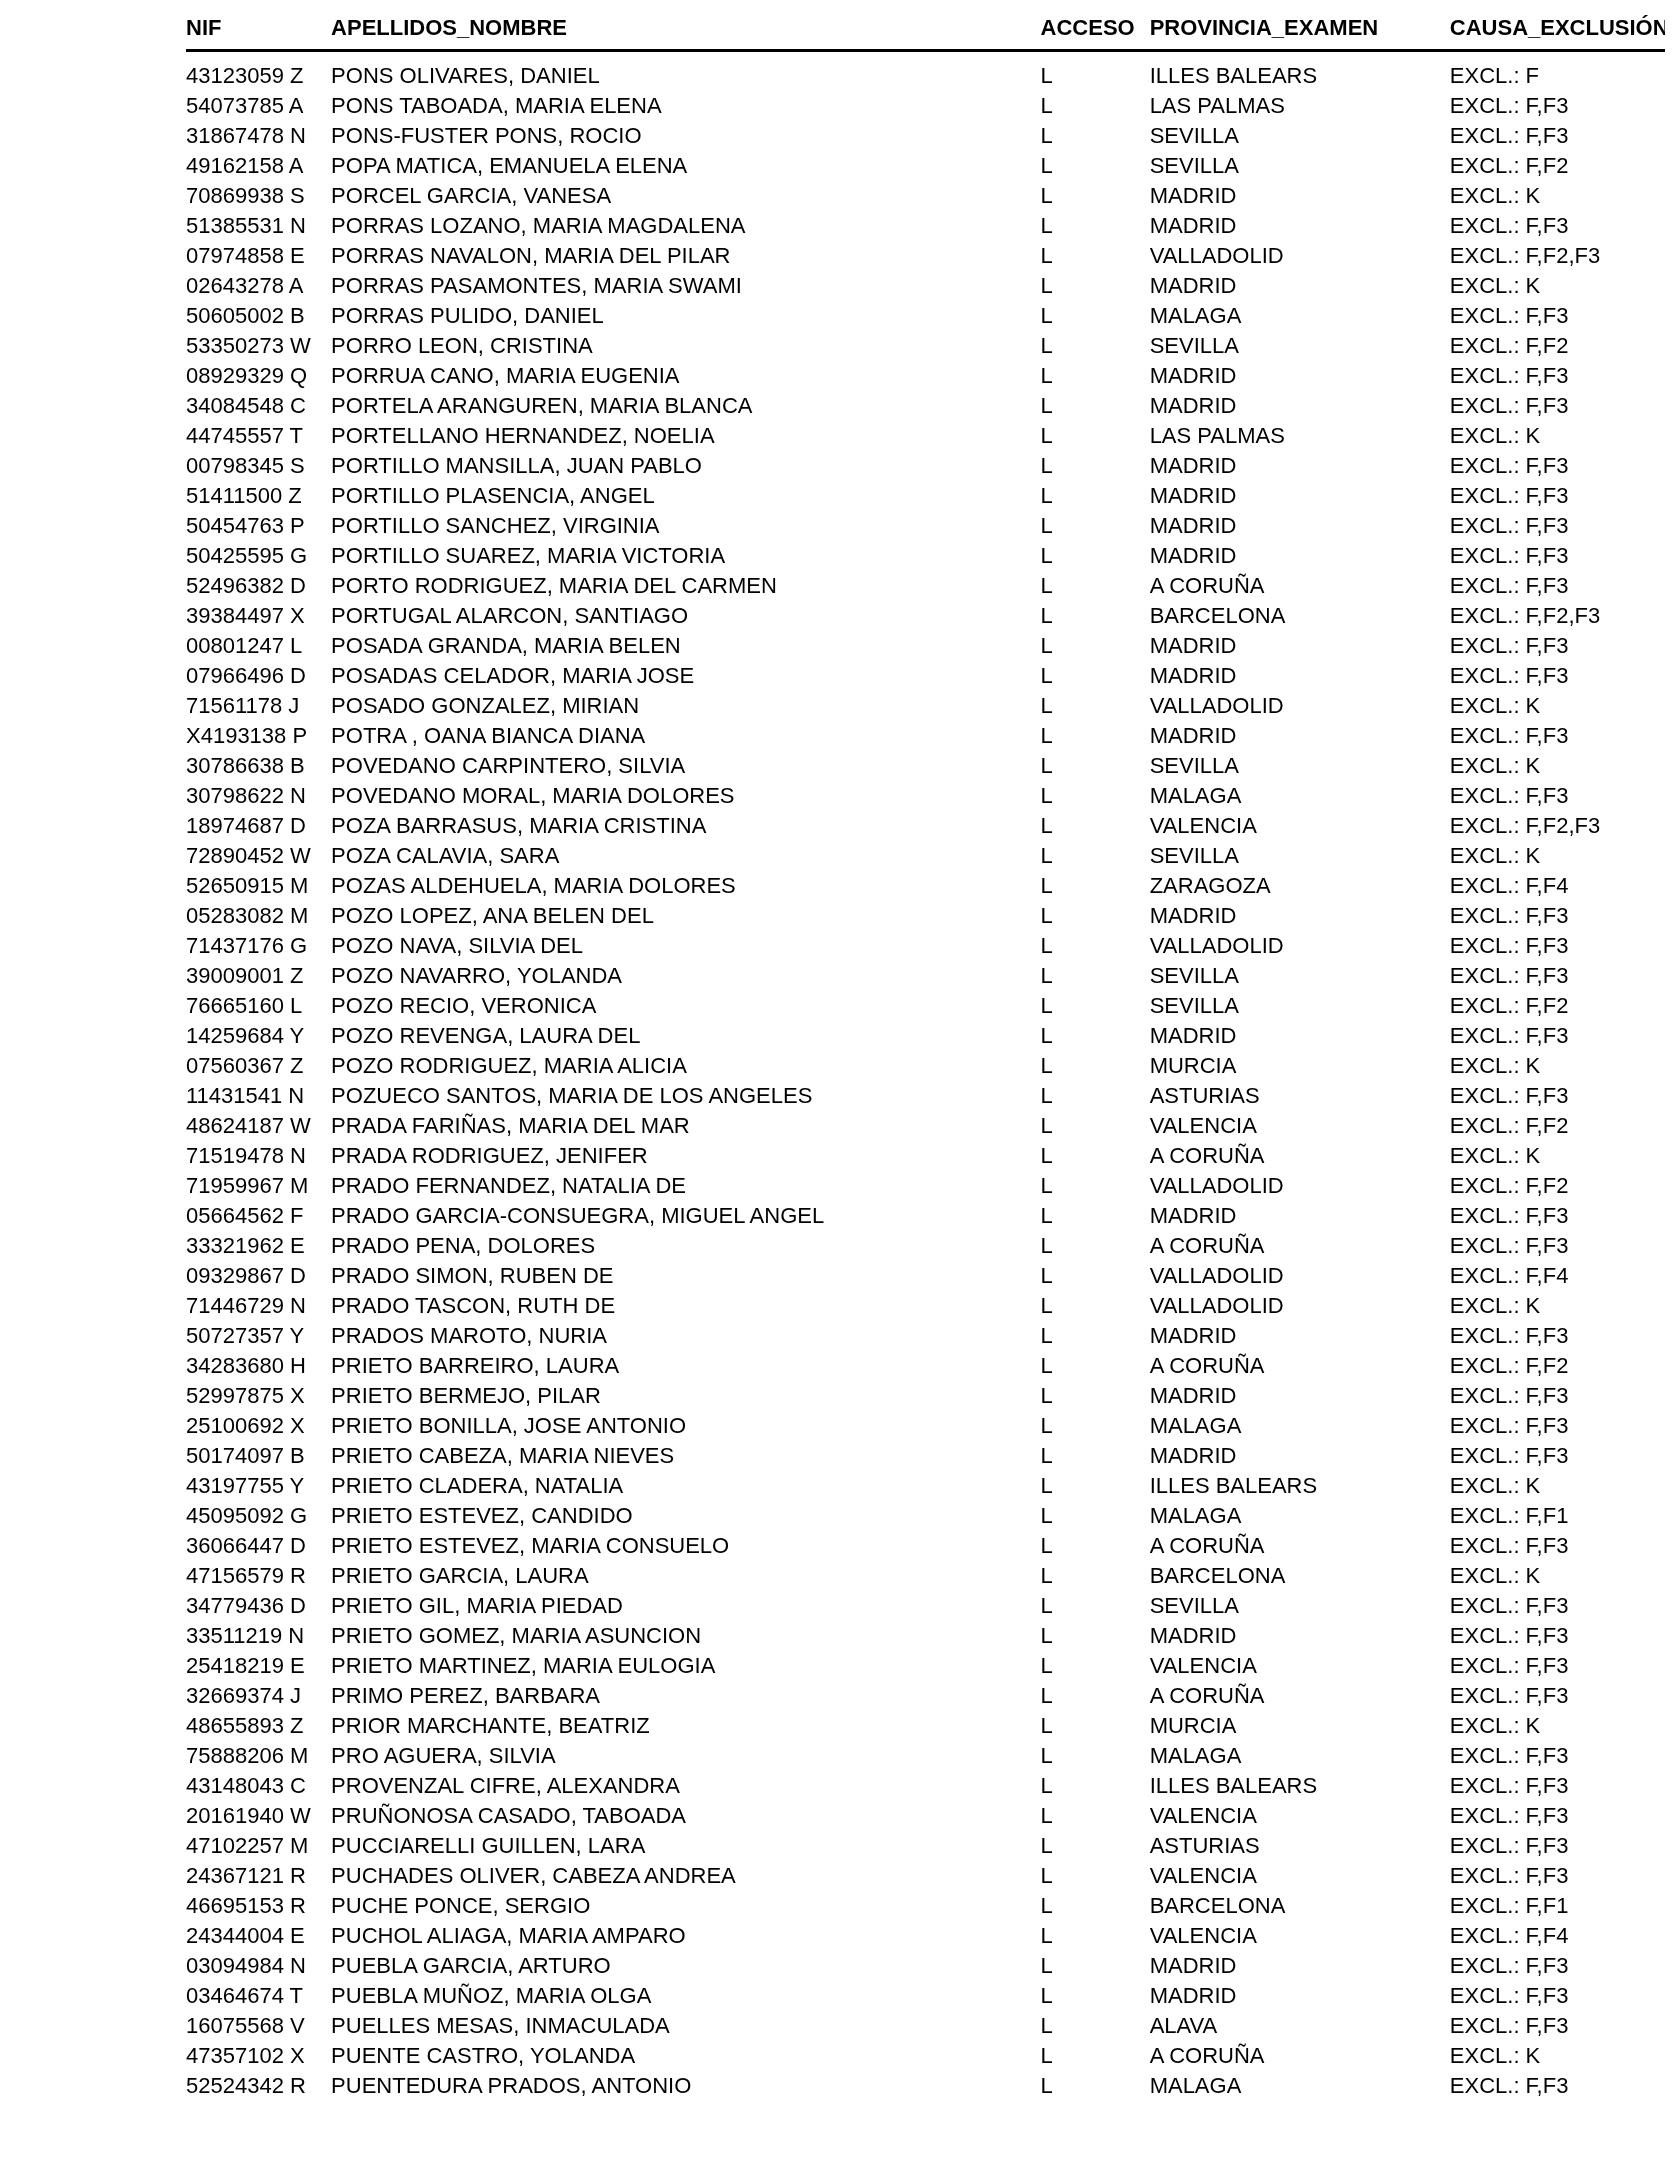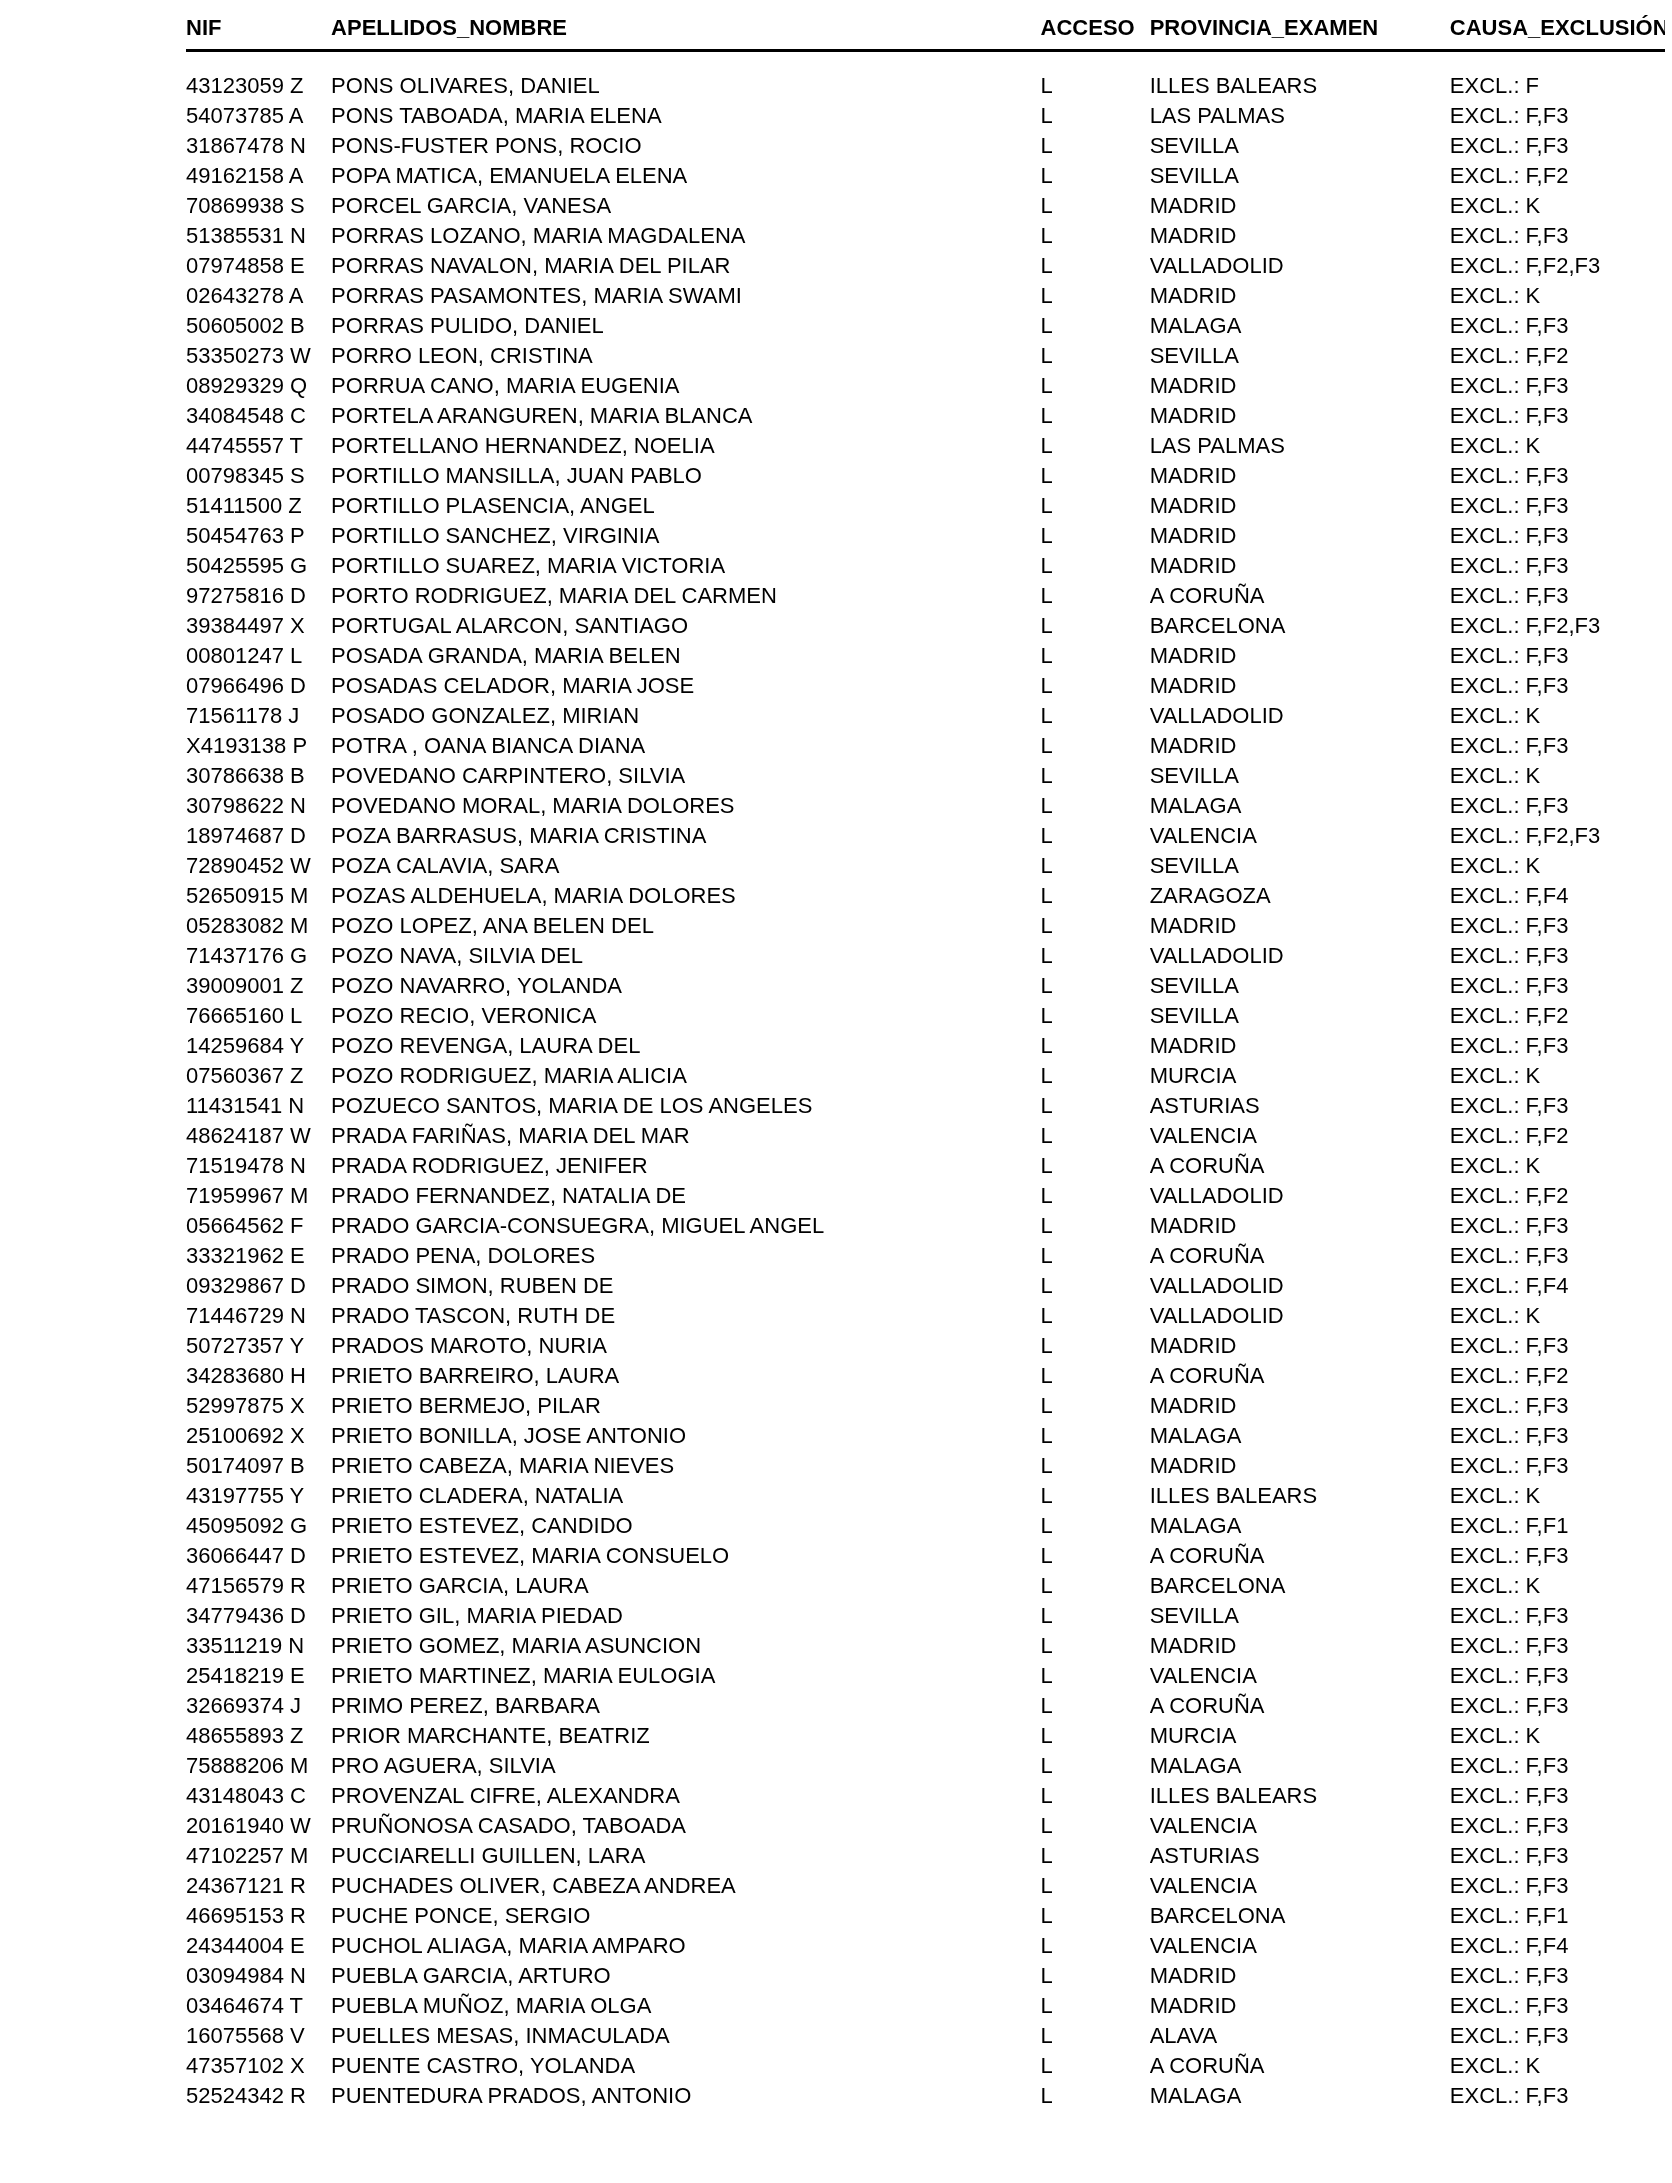--- a/index.html
+++ b/index.html
@@ -38,21 +38,21 @@
     overflow: hidden;
   }
   tbody td {
     font-size: 22px;
     line-height: 30px;
     white-space: nowrap;
     overflow: hidden;
     padding: 0;
     vertical-align: middle;
   }
-  tbody tr:first-child td { padding-top: 19px; }
+  tbody tr:first-child td { padding-top: 9px; }
 </style>
 </head>
 <body>
 
 <div class="page">
   <table class="listing">
     <colgroup>
       <col class="c-nif">
       <col class="c-name">
       <col class="c-acceso">
@@ -182,21 +182,21 @@
           <td>EXCL.: F,F3</td>
         </tr>
         <tr>
           <td>50425595 G</td>
           <td>PORTILLO SUAREZ, MARIA VICTORIA</td>
           <td>L</td>
           <td>MADRID</td>
           <td>EXCL.: F,F3</td>
         </tr>
         <tr>
-          <td>97275816 D</td>
+          <td>52496382 D</td>
           <td>PORTO RODRIGUEZ, MARIA DEL CARMEN</td>
           <td>L</td>
           <td>A CORUÑA</td>
           <td>EXCL.: F,F3</td>
         </tr>
         <tr>
           <td>39384497 X</td>
           <td>PORTUGAL ALARCON, SANTIAGO</td>
           <td>L</td>
           <td>BARCELONA</td>

